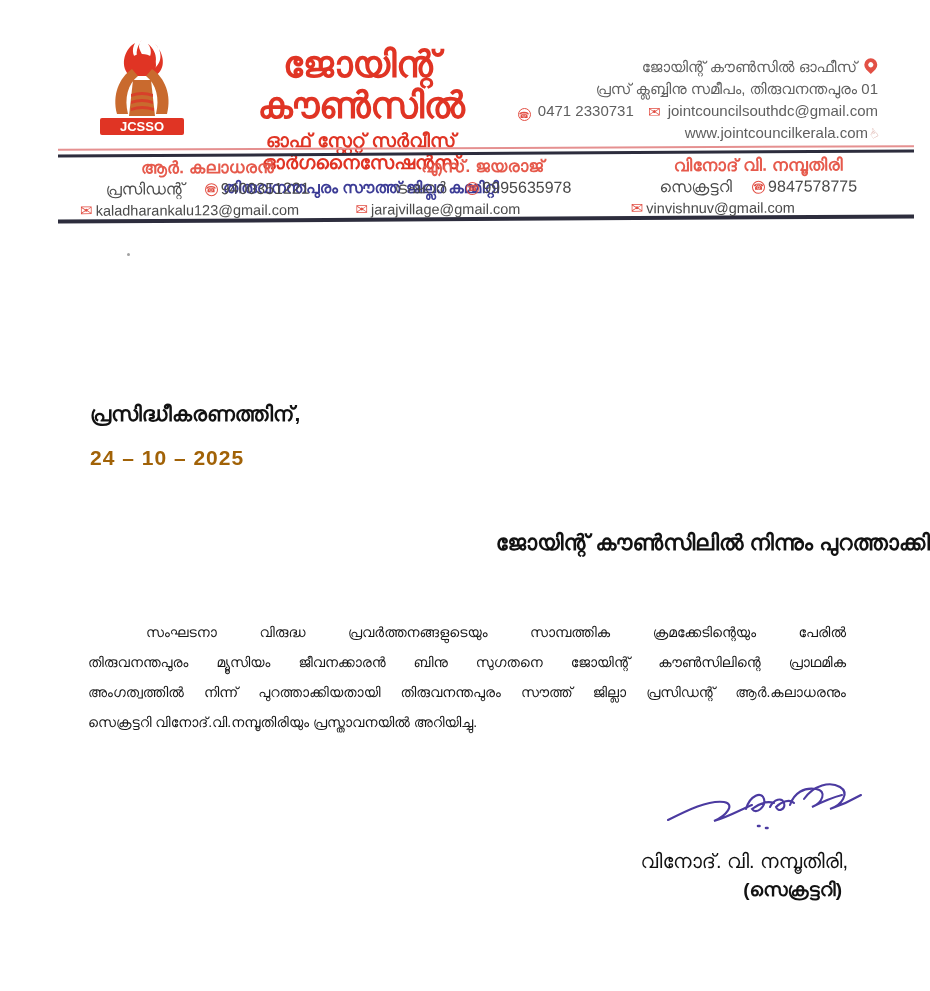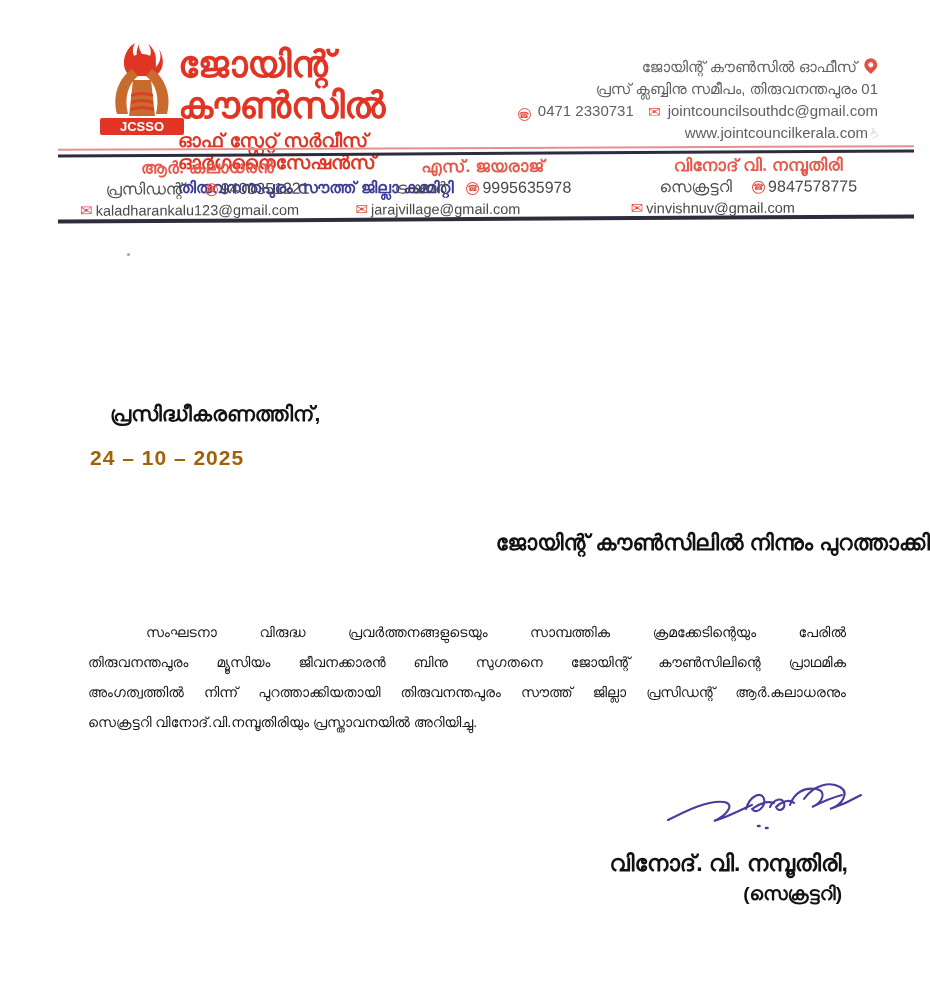--- a/index.html
+++ b/index.html
@@ -9,21 +9,21 @@
   *{margin:0;padding:0;box-sizing:border-box;}
   html,body{background:#ffffff;}
   body{
     font-family:"Liberation Sans","DejaVu Sans",sans-serif;
     width:930px;height:991px;position:relative;overflow:hidden;color:var(--text);
   }
   .page{position:absolute;inset:0;background:#fff;}
 
   
   .logo{position:absolute;left:98px;top:38px;width:88px;height:102px;}
-  .title-block{position:absolute;left:178px;top:44px;width:336px;text-align:left;}
+  .title-block{position:absolute;left:193px;top:44px;width:336px;text-align:center;}
   .org-name{color:var(--red);font-weight:bold;font-size:37px;line-height:1.12;letter-spacing:-0.5px;}
   .org-sub{color:var(--red);font-weight:bold;font-size:19px;margin-top:3px;}
   .org-committee{color:var(--navy);font-weight:bold;font-size:16px;margin-top:5px;}
 
   .office-block{position:absolute;right:52px;top:56px;width:400px;text-align:right;
     color:var(--gray);font-size:15px;line-height:1.45;}
   .office-line{white-space:nowrap;}
   .pin{width:13px;height:13px;background:var(--pin);border-radius:50% 50% 50% 0;
     transform:rotate(-45deg) translateY(-1px);display:inline-block;position:relative;margin-left:8px;}
   .pin::after{content:'';position:absolute;width:4.5px;height:4.5px;background:#fff;border-radius:50%;top:4.2px;left:4.2px;}
@@ -45,32 +45,32 @@
   .c-name{color:var(--coral);font-weight:bold;font-size:17px;text-align:center;letter-spacing:0.2px;}
   .c-row{display:flex;justify-content:center;gap:14px;align-items:center;color:#4a4a4a;
     font-size:16px;margin-top:2px;}
   .c-phone{display:inline-flex;align-items:center;color:#4a4a4a;}
   .c-email{display:flex;align-items:center;justify-content:flex-start;color:#4a4a4a;
     font-size:14.5px;margin-top:3px;padding-left:4px;}
 
   .speck{position:absolute;left:127px;top:253px;width:3px;height:3px;background:#8a8a8a;border-radius:50%;opacity:.8;}
 
   
-  .pub{position:absolute;left:90px;top:402px;font-size:21px;font-weight:600;color:#121212;margin-left:20px;}
+  .pub{position:absolute;left:90px;top:402px;font-size:21px;font-weight:600;color:#121212;}
   .date{position:absolute;left:90px;top:446px;font-size:21px;font-weight:600;color:#a16207;letter-spacing:1px;}
   .heading{position:absolute;left:0;right:0;top:530px;text-align:right;font-size:22px;font-weight:700;color:#121212;}
   .para{position:absolute;left:88px;top:617px;width:758px;font-size:14px;line-height:30px;color:#161616;}
   .para .jline{text-align:justify;text-align-last:justify;}
   .para .first{text-indent:58px;}
   .para .last{text-align:left;}
 
   
   .sig{position:absolute;left:662px;top:768px;width:205px;height:66px;}
   .signer{position:absolute;right:82px;top:850px;text-align:right;}
-  .signer-name{font-size:23px;font-weight:700;color:#121212;}
+  .signer-name{font-size:20px;font-weight:400;color:#121212;}
   .signer-role{font-size:19px;font-weight:600;color:#121212;margin-top:6px;margin-right:6px;}
 </style>
 </head>
 <body>
 
 <div class="page">
 
   <div class="logo">
     <svg viewBox="0 0 88 102" width="88" height="102">
 

